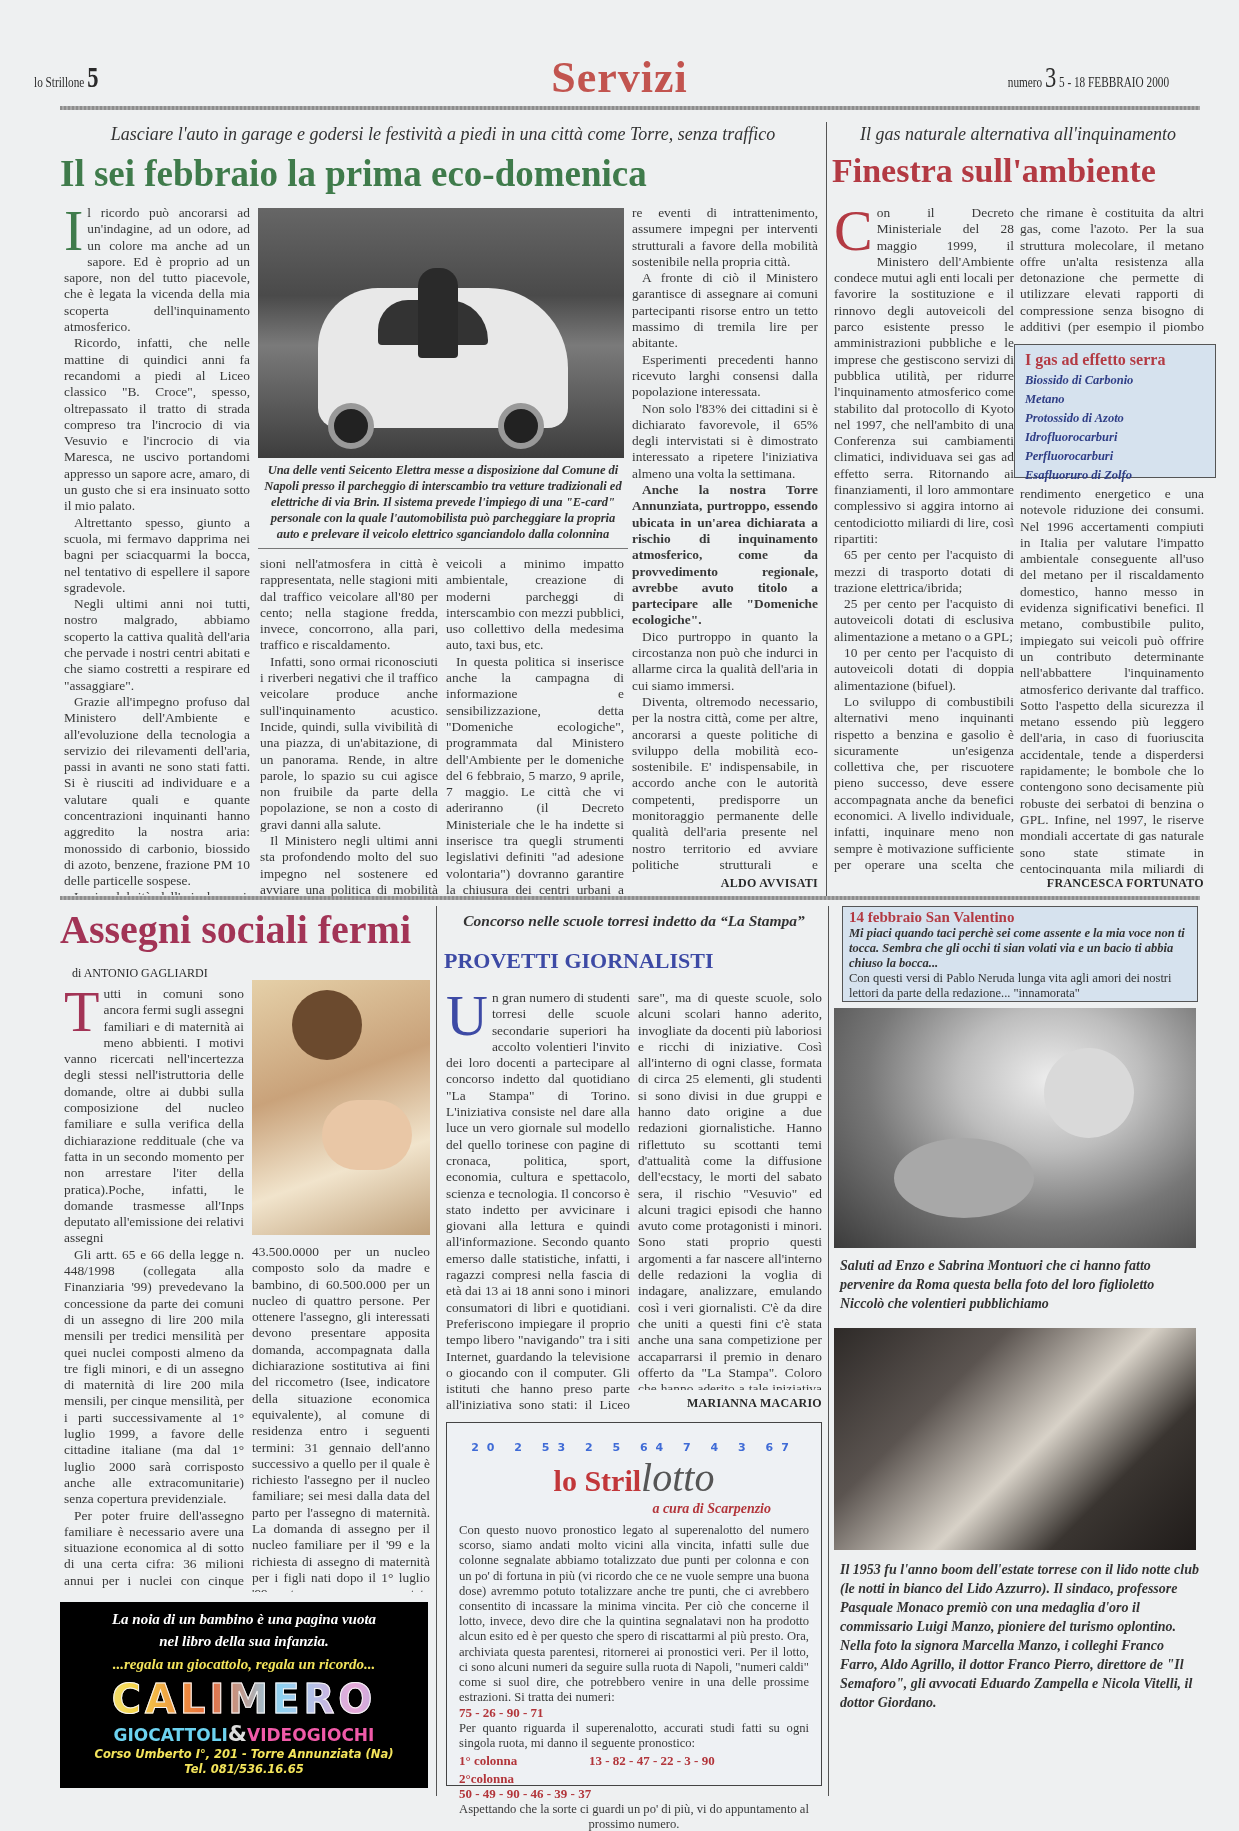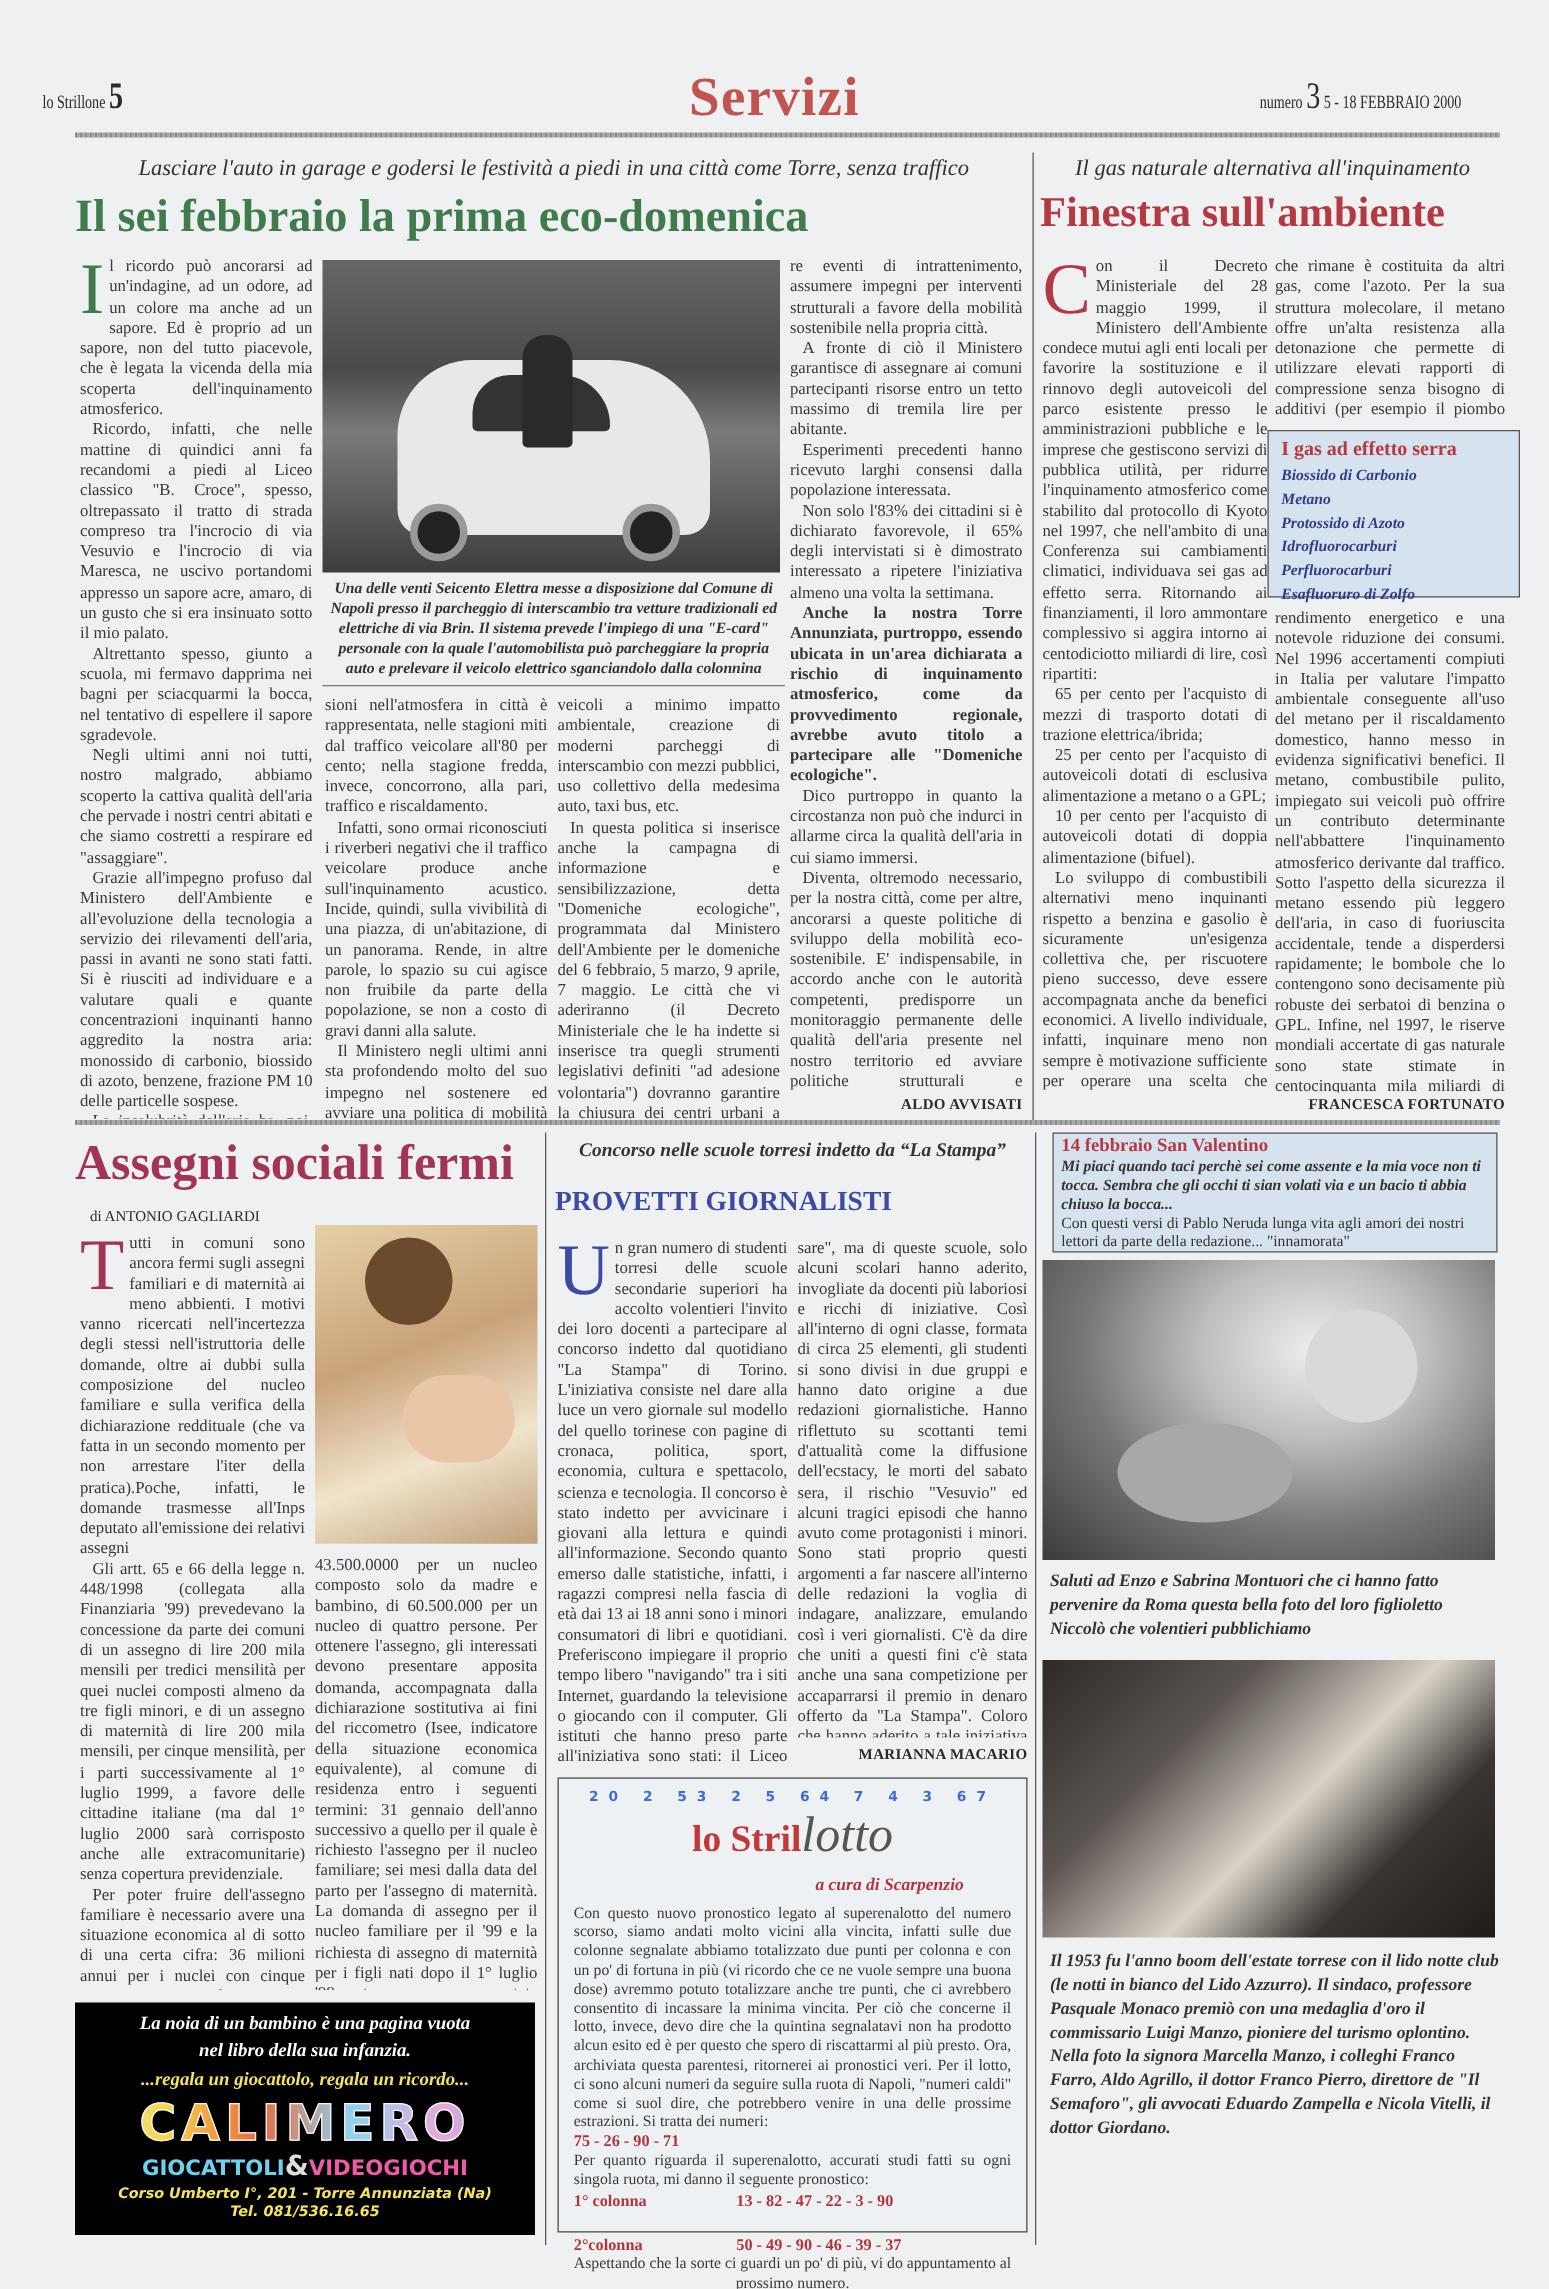--- a/index.html
+++ b/index.html
@@ -52,21 +52,21 @@
   #ad .sub { font-family: "DejaVu Sans", sans-serif; font-size: 17px; font-weight: bold; line-height: 24px; }
   #ad .sub .a { color: #6cd2f0; } #ad .sub .b { color: #ddd; font-size: 22px; } #ad .sub .c { color: #f05aa8; }
   #ad .addr { font-family: "DejaVu Sans", sans-serif; font-size: 11.5px; font-style: italic; font-weight: bold; color: #f3e45b; line-height: 15px; }
 
   
   #provetti-kicker { left: 444px; top: 912px; width: 380px; font-size: 15.5px; font-weight: bold; }
   #provetti-title { left: 444px; top: 948px; width: 380px; font-size: 22px; color: #3d4aa5; }
 
   
   #lotto-box { left: 446px; top: 1422px; width: 376px; height: 364px; border: 1px solid #444; background: #eef1f4; }
-  #lotto-logo { position: absolute; left: 0; width: 100%; top: 8px; text-align: center; height: 60px; }
+  #lotto-logo { position: absolute; left: 0; width: 100%; top: 18px; text-align: center; height: 60px; }
   #lotto-logo .nums { font-family: "DejaVu Sans", sans-serif; font-size: 11px; font-weight: bold; letter-spacing: 8px; color: #3f6bd6; }
   #lotto-logo .word { font-size: 30px; font-weight: bold; color: #c2373a; }
   #lotto-logo .word .scr { font-style: italic; font-weight: normal; color: #555; font-size: 40px; }
   #lotto-cura { position: absolute; right: 50px; top: 78px; font-style: italic; font-weight: bold; color: #b2353a; font-size: 14px; }
   #lotto-text { position: absolute; left: 12px; right: 12px; top: 100px; font-size: 12.6px; line-height: 15.2px; text-align: justify; color: #3a3a3a; }
   .lotto-nums { color: #b2353a; font-weight: bold; font-size: 13px; }
   .lotto-row { display: flex; font-weight: bold; color: #b2353a; font-size: 13px; margin-top: 2px; }
   .lotto-row .lbl { width: 130px; }
 
   
@@ -221,21 +221,21 @@
   </div>
   <div id="lotto-cura">a cura di Scarpenzio</div>
   <div id="lotto-text">
     <div>Con questo nuovo pronostico legato al superenalotto del numero scorso, siamo andati molto vicini alla vincita, infatti sulle due colonne segnalate abbiamo totalizzato due punti per colonna e con un po' di fortuna in più (vi ricordo che ce ne vuole sempre una buona dose) avremmo potuto totalizzare anche tre punti, che ci avrebbero consentito di incassare la minima vincita. Per ciò che concerne il lotto, invece, devo dire che la quintina segnalatavi non ha prodotto alcun esito ed è per questo che spero di riscattarmi al più presto. Ora, archiviata questa parentesi, ritornerei ai pronostici veri. Per il lotto, ci sono alcuni numeri da seguire sulla ruota di Napoli, "numeri caldi" come si suol dire, che potrebbero venire in una delle prossime estrazioni. Si tratta dei numeri:</div>
     <div class="lotto-nums" style="text-align:left;">75 - 26 - 90 - 71</div>
     <div>Per quanto riguarda il superenalotto, accurati studi fatti su ogni singola ruota, mi danno il seguente pronostico:</div>
     <div class="lotto-row">
       <span class="lbl">1° colonna</span>
       <span>13 - 82 - 47 - 22 - 3 - 90</span>
     </div>
-    <div class="lotto-row" style="margin-top:20px;">
+    <div class="lotto-row" style="margin-top:3px;flex-direction:column;">
       <span class="lbl">2°colonna</span>
       <span>50 - 49 - 90 - 46 - 39 - 37</span>
     </div>
     <div style="text-align:center;">Aspettando che la sorte ci guardi un po' di più, vi do appuntamento al prossimo numero.</div>
   </div>
 </div>
 
 <div class="abs vrule" style="left:828px;top:906px;height:890px;"></div>
 
 <div class="abs" id="val-box">

